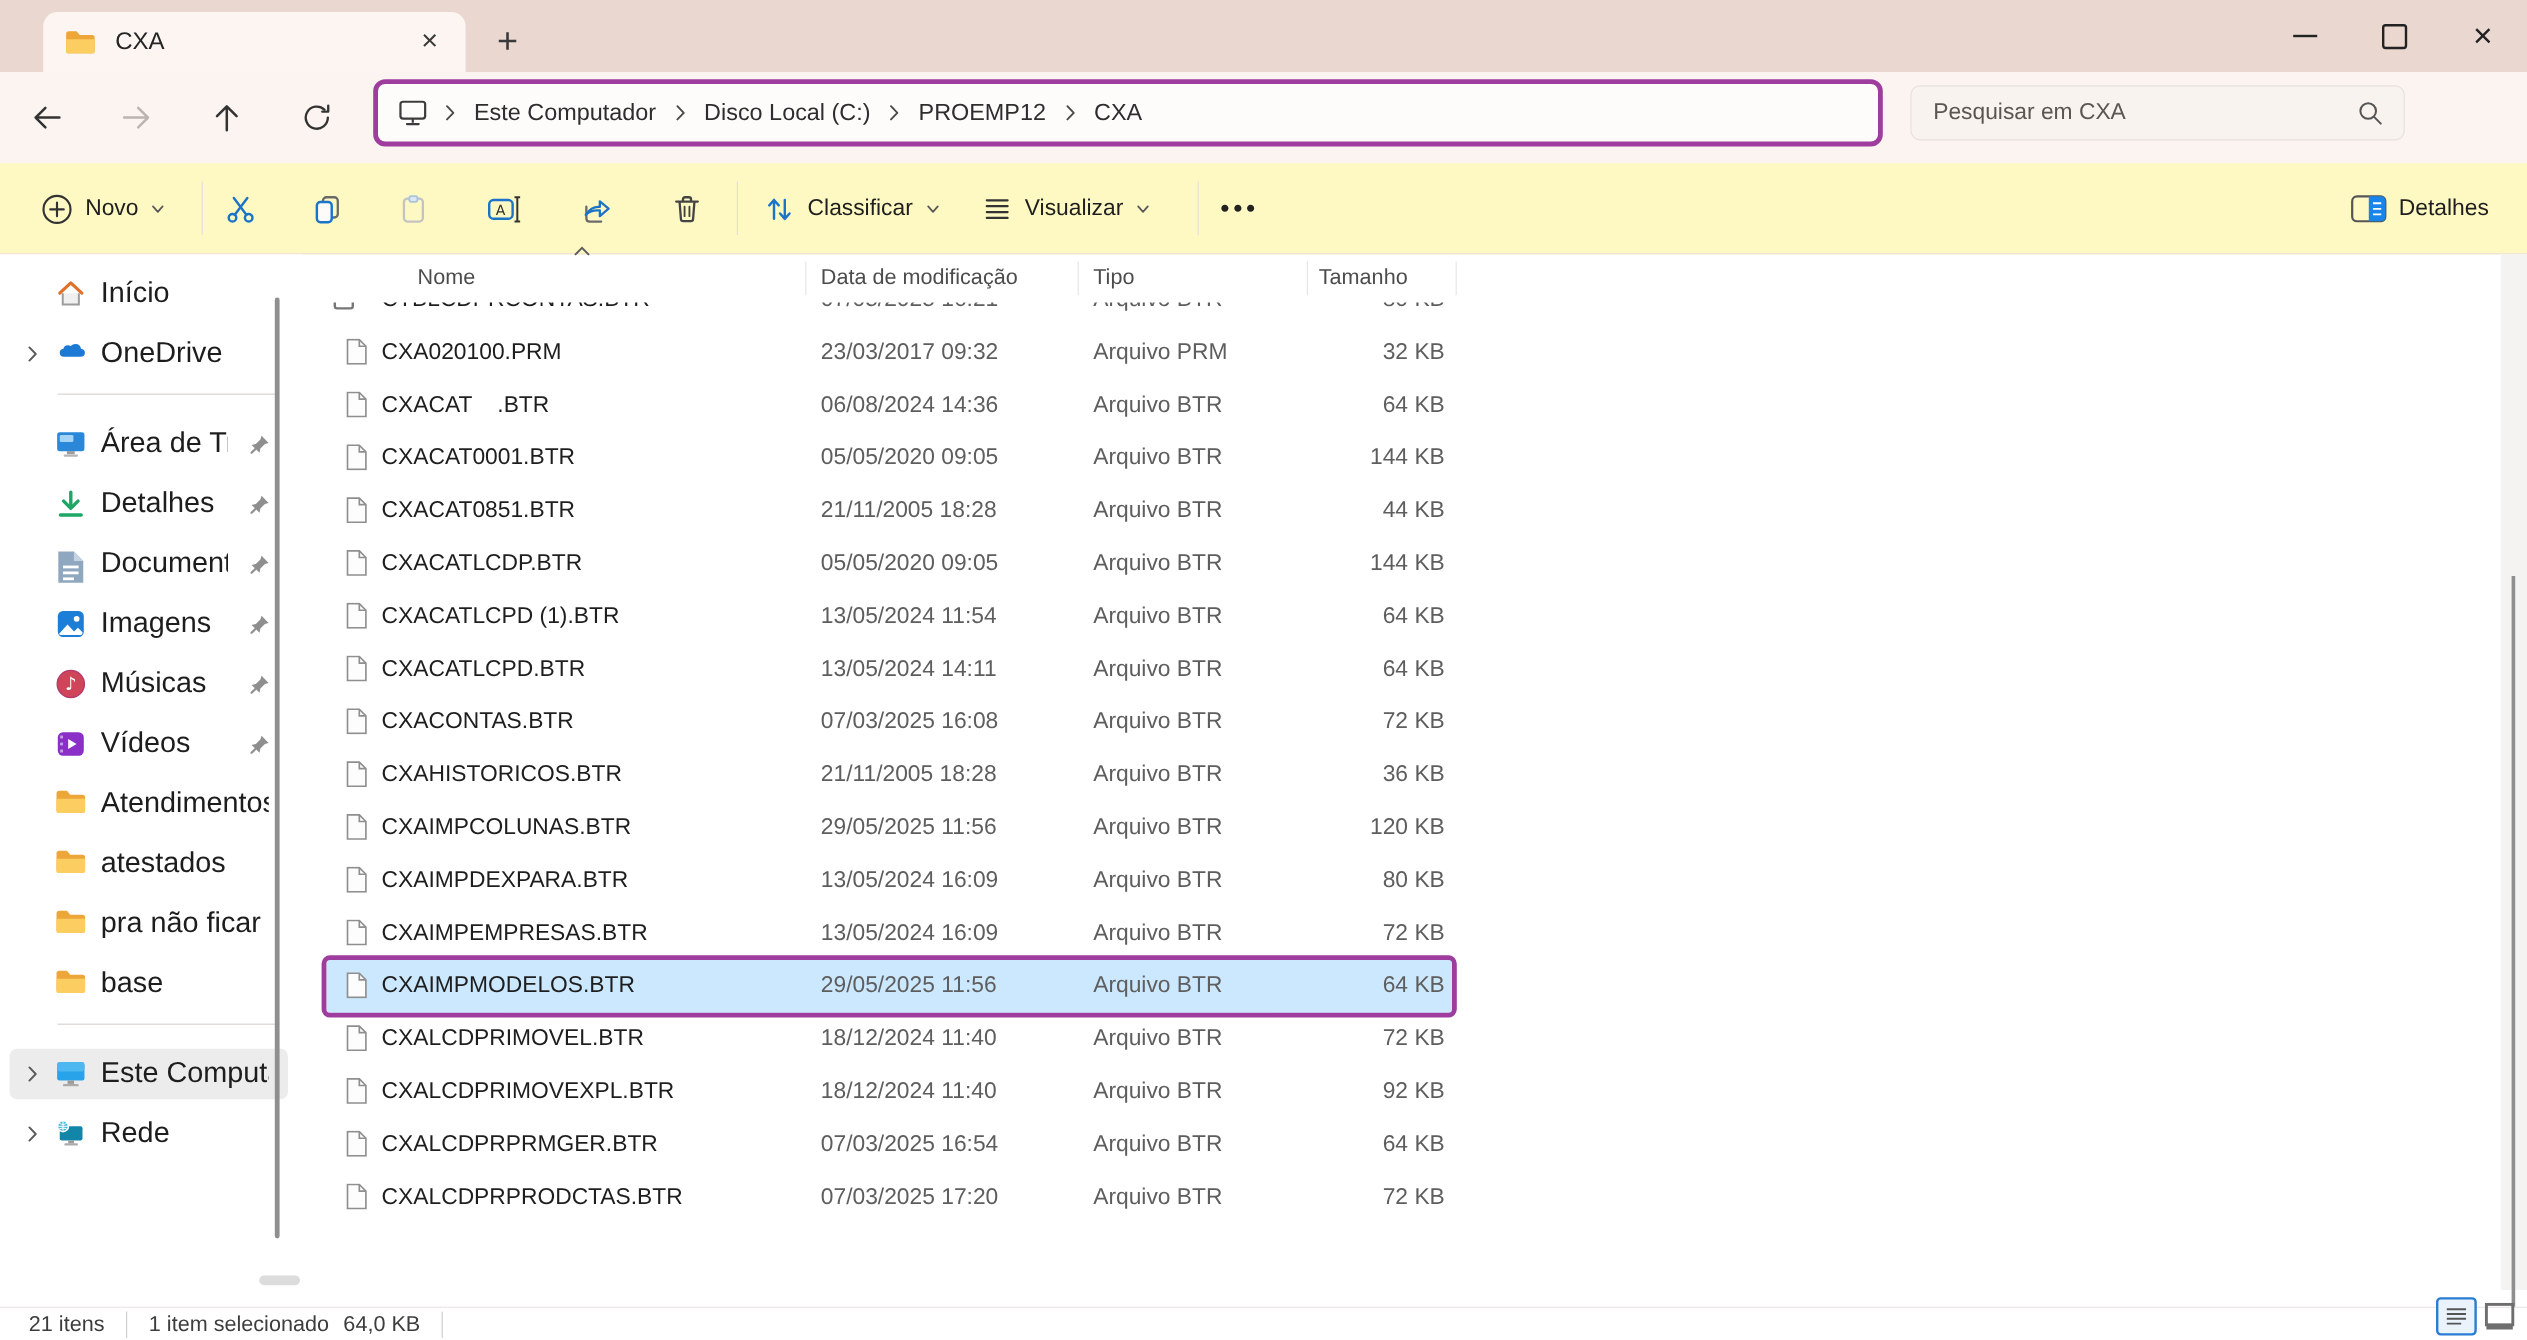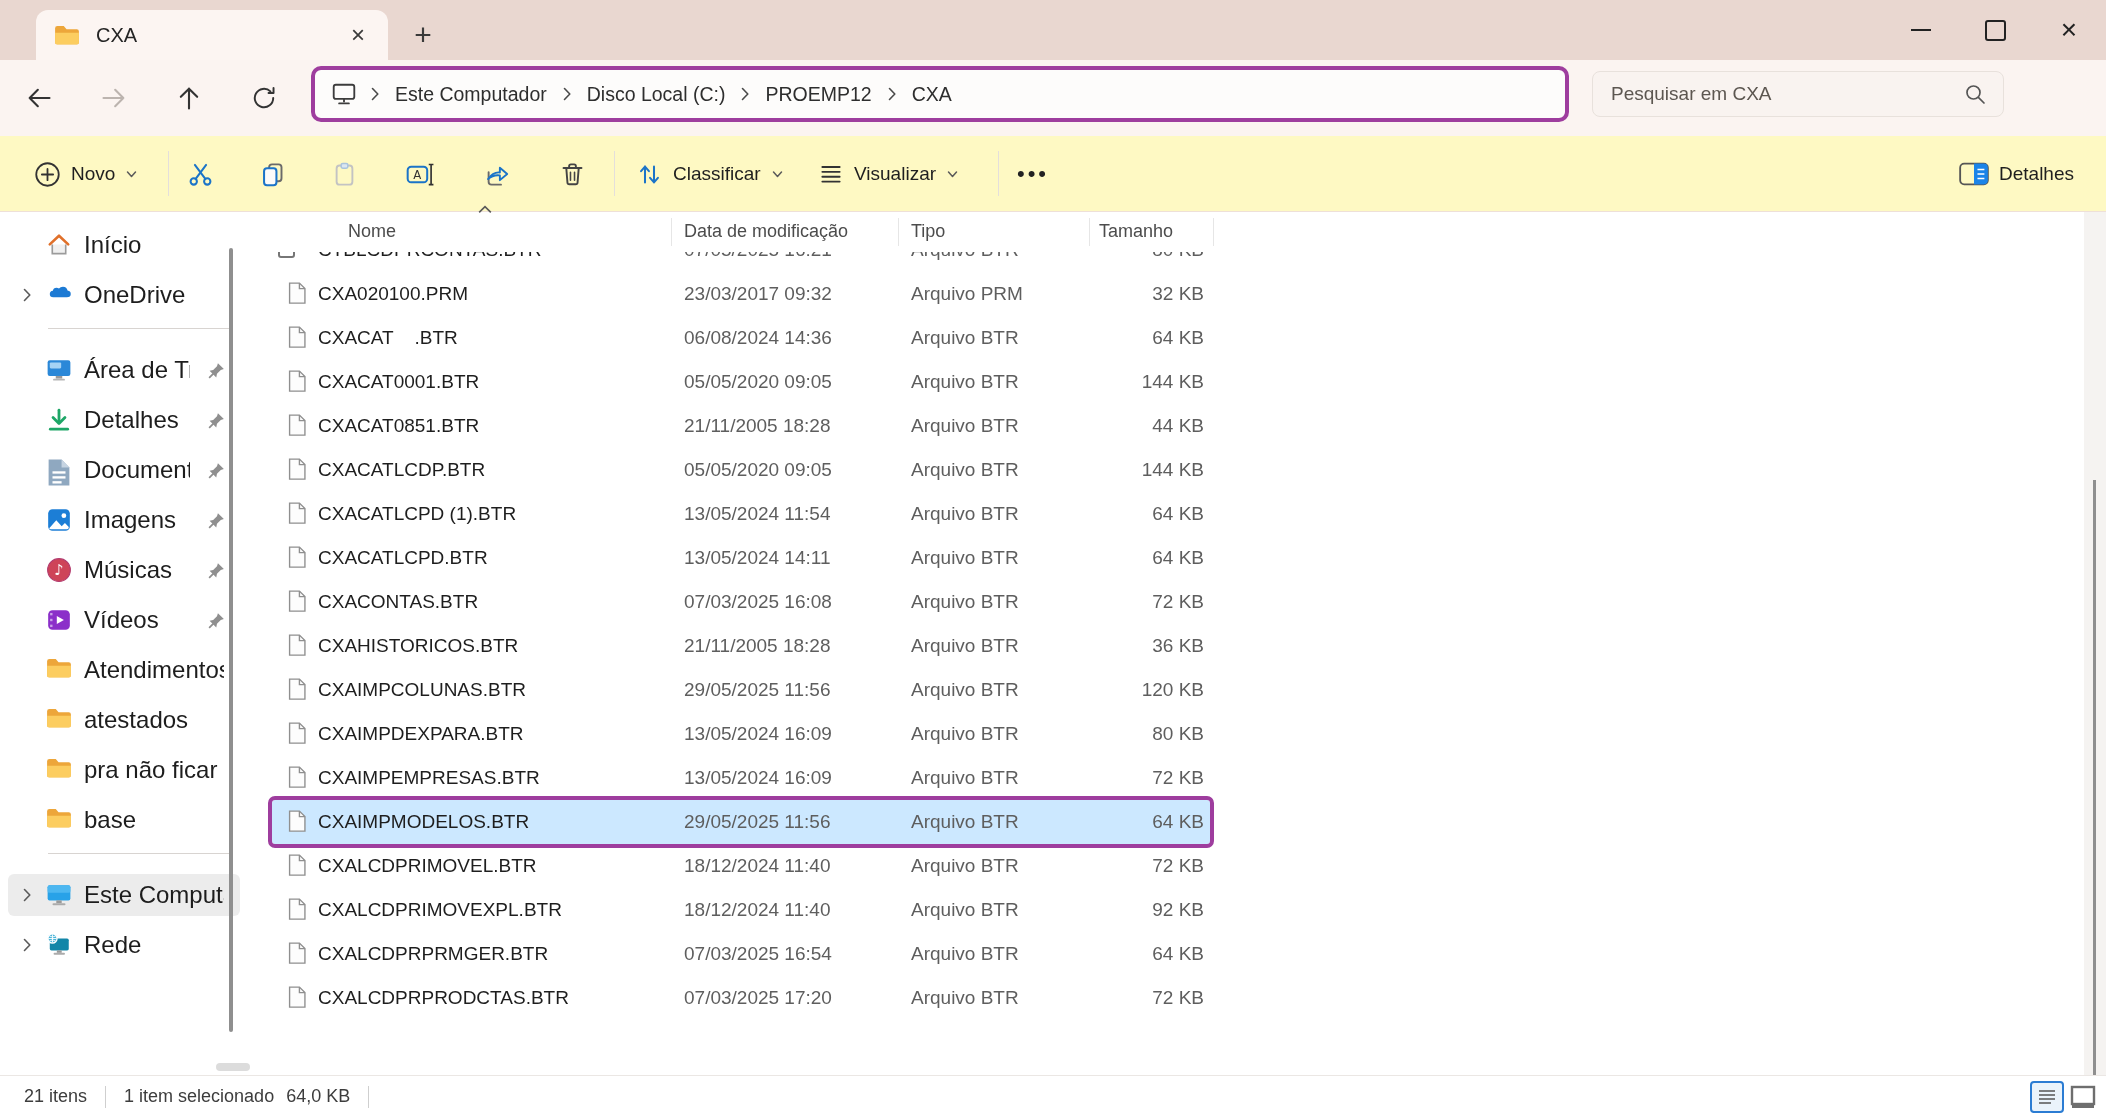--- a/index.html
+++ b/index.html
@@ -87,21 +87,21 @@
   .cell-date{position:absolute;left:412px;top:11px;width:215px;color:#5e5e5e;white-space:nowrap;}
   .cell-tipo{position:absolute;left:639px;top:11px;width:150px;color:#5e5e5e;white-space:nowrap;}
   .cell-size{position:absolute;left:789px;top:11px;width:143px;color:#5e5e5e;text-align:right;white-space:nowrap;}
 
   
   .v-scroll-track{position:absolute;top:212px;right:0;width:22px;bottom:42px;background:#f5f3f1;}
   .v-scroll-thumb{position:absolute;right:10px;top:268px;width:3px;height:794px;background:#8f8f8f;}
   .h-scroll-thumb{position:absolute;left:216px;bottom:46px;width:34px;height:8px;background:#dcdcdc;border-radius:4px;}
 
   
-  .statusbar{position:absolute;left:0;right:0;bottom:0;height:42px;background:#ffffff;border-top:1px solid #ebe7e4;
+  .statusbar{position:absolute;left:0;right:0;bottom:0;height:28px;background:#ffffff;border-top:1px solid #ebe7e4;
              display:flex;align-items:center;font-size:18px;color:#3d3d3d;padding-left:24px;box-sizing:border-box;}
   .status-sep{width:1px;height:22px;background:#cfcfcf;margin:0 18px;}
   .sel-size{margin-left:12px;}
   .view-details{position:absolute;right:42px;bottom:4px;width:34px;height:32px;border:2px solid #2b7cd3;
                 background:#eaf3fb;border-radius:4px;display:flex;align-items:center;justify-content:center;box-sizing:border-box;}
   .view-thumb{position:absolute;right:10px;bottom:8px;width:26px;height:24px;}
 </style>
 </head>
 <body style="--annotation: #9e3d9e; --selection-bg: #cce8ff;">
 

